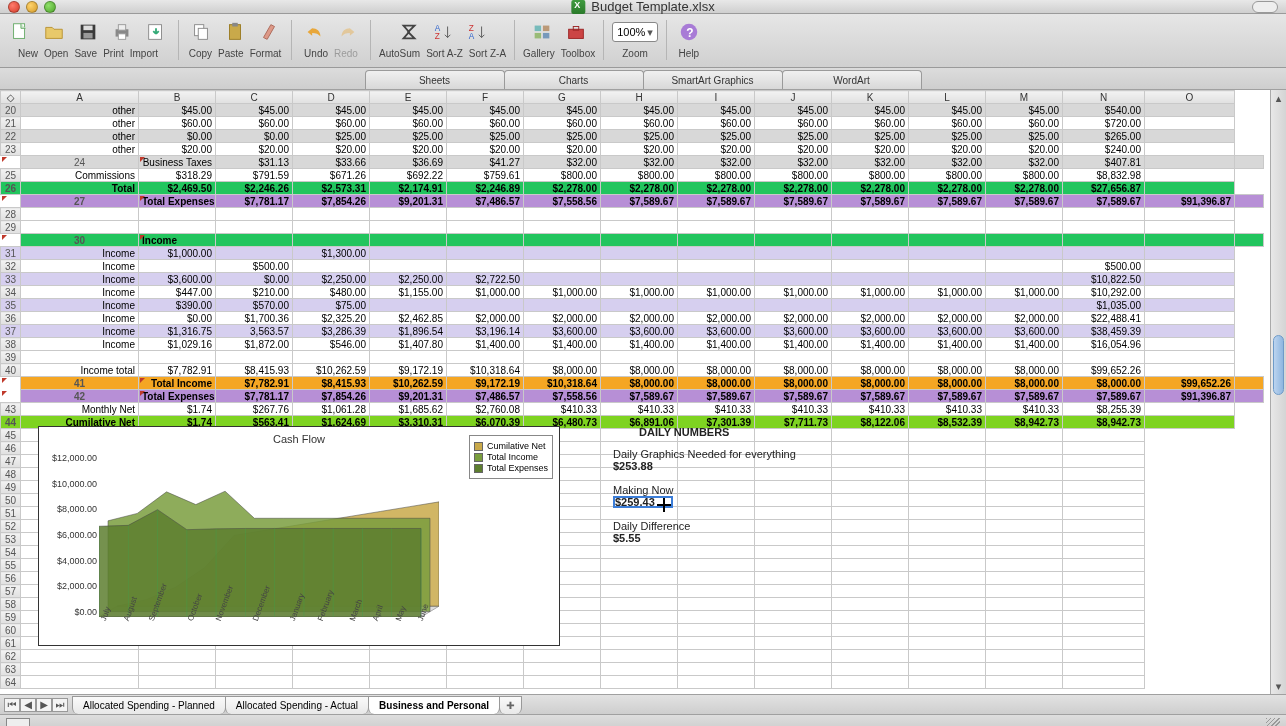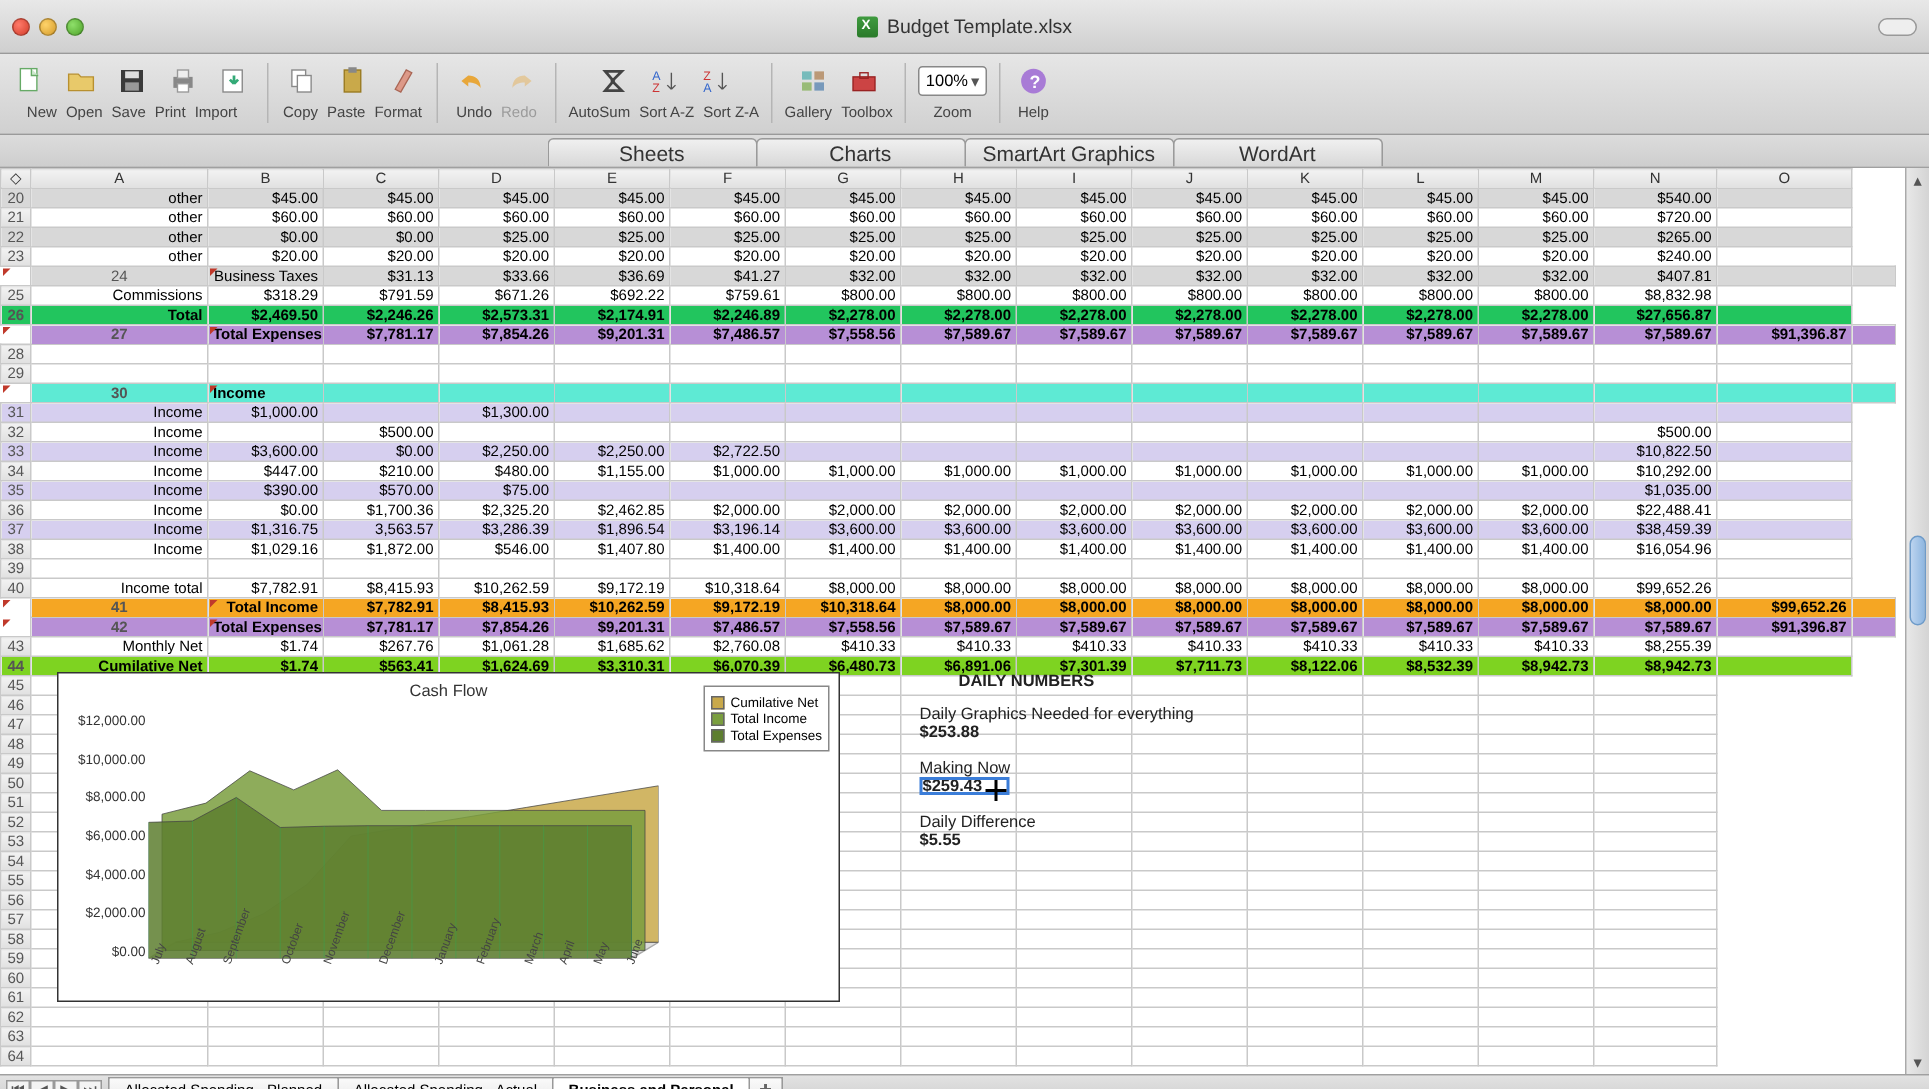--- a/index.html
+++ b/index.html
@@ -1,57 +1,57 @@
 <!DOCTYPE html>
 <html><head>
 <meta charset="utf-8">
 <style>
 * { box-sizing: border-box; margin: 0; padding: 0; font-family: "Lucida Grande", Arial, sans-serif; }
 body { background: #ededed; width: 1286px; height: 726px; overflow: hidden; font-size: 11px; }
 
 
-.titlebar { height: 36px; background: linear-gradient(#e8e8e8,#cfcfcf); border-bottom:1px solid #9a9a9a; display:flex; align-items:center; padding:0 8px; position:relative; }
+.titlebar { height: 14px; background: linear-gradient(#e8e8e8,#cfcfcf); border-bottom:1px solid #9a9a9a; display:flex; align-items:center; padding:0 8px; position:relative; }
 .traffic { display:flex; gap:6px; }
 .tl { width:12px; height:12px; border-radius:50%; border:1px solid rgba(0,0,0,.25); }
 .tl.r{background:radial-gradient(circle at 35% 35%,#ff7b6b,#d43d2a);} .tl.y{background:radial-gradient(circle at 35% 35%,#ffd36b,#d49b2a);} .tl.g{background:radial-gradient(circle at 35% 35%,#8fe06b,#4fa42a);}
 .titlebar .title { position:absolute; left:50%; transform:translateX(-50%); display:flex; align-items:center; gap:6px; color:#333; font-size:13px; }
 .xlsx-icon{width:14px;height:14px;background:linear-gradient(#3f9b3f,#2a7a2a);border-radius:2px;position:relative;} .xlsx-icon::after{content:"X";position:absolute;color:#fff;font-size:9px;font-weight:bold;left:3px;top:0;}
 .pill{position:absolute;right:8px;width:26px;height:12px;border:1px solid #999;border-radius:6px;background:#eee;}
 
 
 .toolbar { height: 54px; background: linear-gradient(#e6e6e6,#d0d0d0); border-bottom:1px solid #9a9a9a; display:flex; align-items:flex-start; padding:4px 6px 0; gap:2px;}
 .tgroup{display:flex;flex-direction:column;align-items:center;}
 .tbtns{display:flex;gap:6px;align-items:center;}
 .tbtn{width:28px;height:28px;display:flex;align-items:center;justify-content:center;border-radius:4px;cursor:pointer;}
 .tbtn svg{width:22px;height:22px;}
 .tlabel{font-size:10px;color:#444;margin-top:2px;}
 .sep{width:1px;height:40px;background:#b5b5b5;margin:2px 6px 0;}
 .zoom-box{display:flex;align-items:center;background:#fff;border:1px solid #888;border-radius:3px;height:20px;padding:0 4px;font-size:11px;}
 .zoom-box .dd{margin-left:2px;color:#555;}
 
 
 .subtabs{height:22px;background:linear-gradient(#dcdcdc,#cecece);border-bottom:1px solid #a0a0a0;display:flex;justify-content:center;align-items:stretch;}
-.subtab{width:140px;border:1px solid #9a9a9a;border-bottom:none;background:linear-gradient(#f0f0f0,#d8d8d8);display:flex;align-items:center;justify-content:center;font-size:14px;color:#333;margin-top:2px;border-radius:4px 4px 0 0;cursor:pointer;}
+.subtab{width:140px;border:1px solid #9a9a9a;border-bottom:none;background:linear-gradient(#f0f0f0,#d8d8d8);display:flex;align-items:center;justify-content:center;font-size:10px;color:#333;margin-top:2px;border-radius:4px 4px 0 0;cursor:pointer;}
 .subtab+.subtab{margin-left:-1px;}
 
 
 .sheet-wrap{position:relative;height:604px;display:flex;}
 .sheet{flex:1;overflow:hidden;background:#fff;position:relative;}
 table.grid{border-collapse:collapse;table-layout:fixed;width:1264px;}
 table.grid th,table.grid td{border:1px solid #c9c9c9;height:13px;font-size:10px;padding:0 3px;white-space:nowrap;overflow:hidden;}
 table.grid th{background:linear-gradient(#f2f2f2,#e0e0e0);color:#333;font-weight:normal;text-align:center;position:sticky;top:0;}
 .rowhdr{width:20px;background:linear-gradient(#f2f2f2,#e0e0e0);text-align:center;color:#555;}
 .colA{width:118px;} .colData{width:77px;} .colN{width:82px;} .colO{width:90px;}
 td.num{text-align:right;}
 td.lbl{text-align:right;padding-right:6px;}
 th.sel{background:linear-gradient(#b9d7f0,#9ac1e4);}
 tr.grey td{background:#d8d8d8;}
 tr.total td{background:#22c55e;font-weight:bold;}
 tr.purple td{background:#b78fd6;font-weight:bold;}
-tr.green td{background:#5eead4;font-weight:bold;}
+tr.green td{background:#22c55e;font-weight:bold;}
 tr.lav td{background:#d6cfef;}
 tr.orange td{background:#f5a623;font-weight:bold;}
 tr.greentot td{background:#7ed321;font-weight:bold;}
 .redtri{position:relative;} .redtri::before{content:"";position:absolute;left:1px;top:1px;border-left:5px solid #c0392b;border-bottom:5px solid transparent;}
 .sel-cell{outline:2px solid #3b7dd8;outline-offset:-2px;}
 
 
 .chart-box{position:absolute;left:38px;top:336px;width:522px;height:220px;background:#fff;border:1px solid #333;}
 .chart-title{text-align:center;font-size:11px;padding:6px 0;color:#333;}
 .legend{position:absolute;right:6px;top:8px;border:1px solid #888;background:#fff;font-size:9px;padding:4px;}

